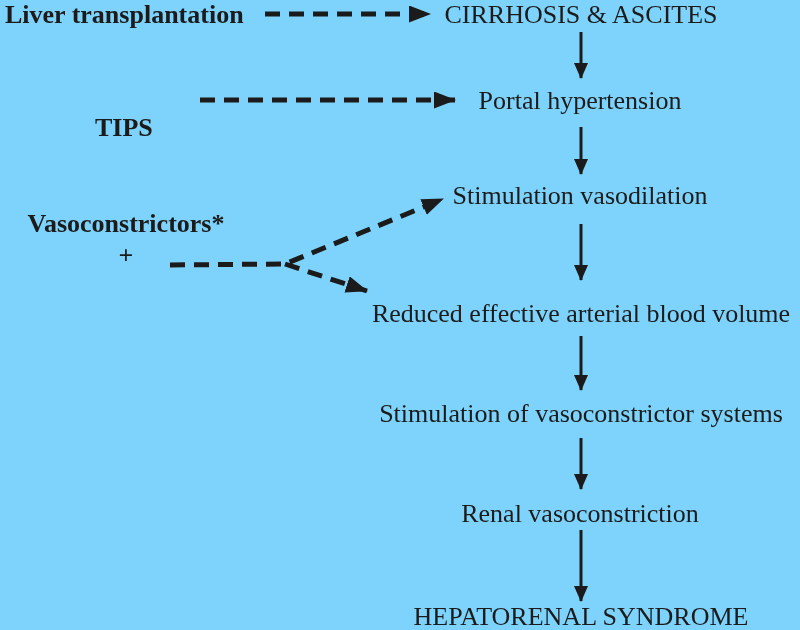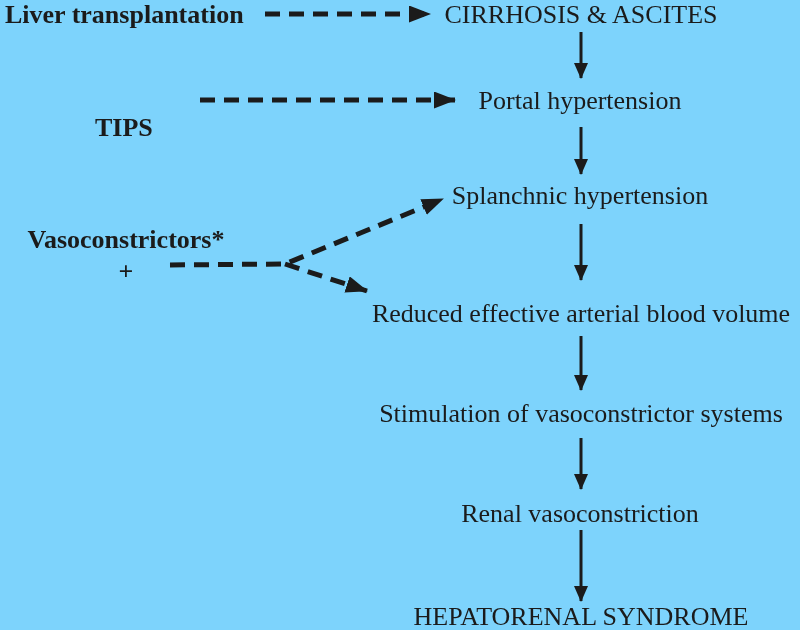--- a/index.html
+++ b/index.html
@@ -69,30 +69,30 @@
     <line x1="581" y1="224" x2="581" y2="280" stroke="#1b1b1b" stroke-width="3" marker-end="url(#solidHead)"></line>
     <line x1="581" y1="336" x2="581" y2="390" stroke="#1b1b1b" stroke-width="3" marker-end="url(#solidHead)"></line>
     <line x1="581" y1="438" x2="581" y2="489" stroke="#1b1b1b" stroke-width="3" marker-end="url(#solidHead)"></line>
     <line x1="581" y1="530" x2="581" y2="601" stroke="#1b1b1b" stroke-width="3" marker-end="url(#solidHead)"></line>
   </svg>
 
   <div class="intervention" style="left:5px; top:15px;">Liver transplantation</div>
 
   <div class="intervention" style="left:95px; top:84px;margin-top:44px;">TIPS</div>
 
-  <div class="intervention-block" style="left:126px; top:256px;text-align:center;">
+  <div class="intervention-block" style="left:126px; top:240px;text-align:center;">
     <div>Vasoconstrictors*</div>
     <div>+</div>
   </div>
 
   <div class="node" style="left:581px; top:15px;">CIRRHOSIS &amp; ASCITES</div>
 
   <div class="node" style="left:580px; top:101px;">Portal hypertension</div>
 
-  <div class="node" style="left:580px; top:196px;">Splanchnic hypertension</div>
+  <div class="node" style="left:580px; top:196px;">Stimulation vasodilation</div>
 
   <div class="node" style="left:581px; top:414px;">Stimulation of vasoconstrictor systems</div>
 
   <div class="node" style="left:581px; top:314px;">Reduced effective arterial blood volume</div>
 
   <div class="node" style="left:580px; top:514px;font-family:Liberation Serif, serif;">Renal vasoconstriction</div>
 
   <div class="node" style="left:581px; top:617px;">HEPATORENAL SYNDROME</div>
 
 </div>

